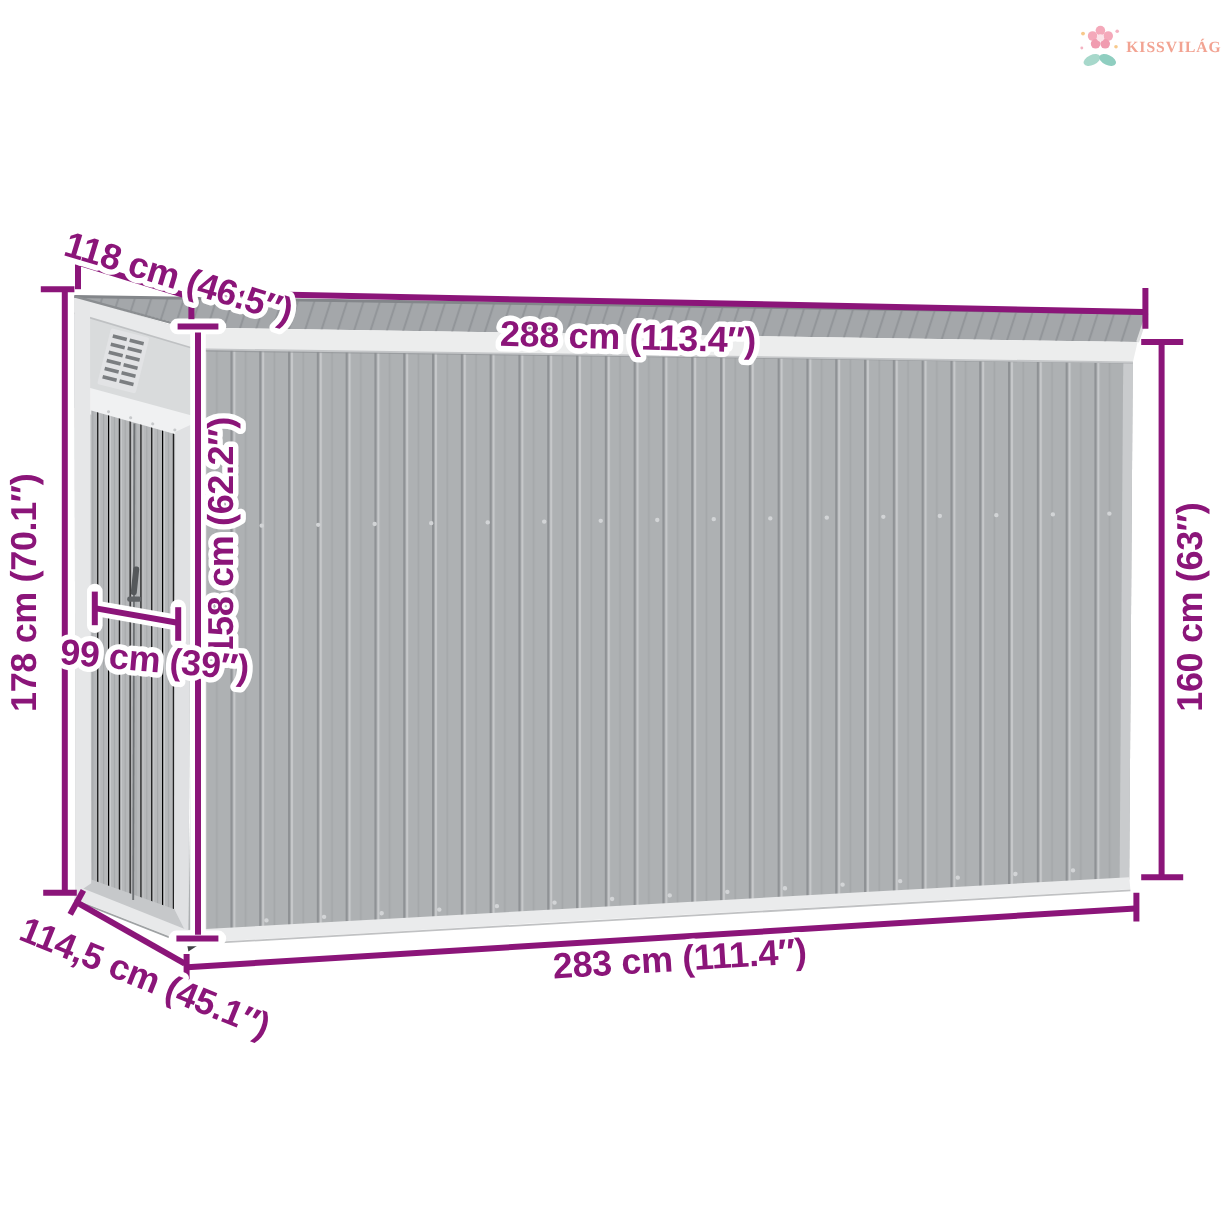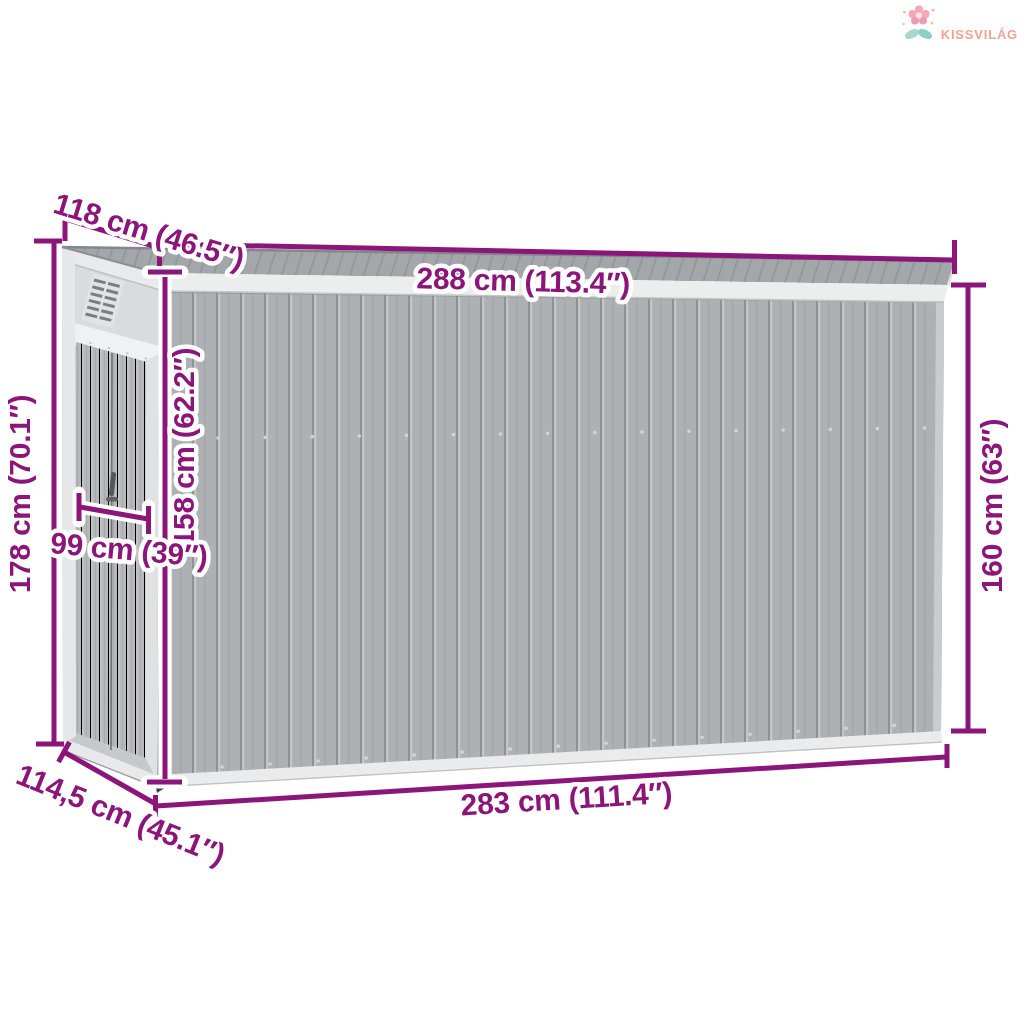--- a/index.html
+++ b/index.html
@@ -1,19 +1,19 @@
 <!DOCTYPE html>
 <html><head>
 <meta charset="utf-8">
 <style>
   html,body{margin:0;padding:0;background:#ffffff;}
   .stage{position:relative;width:1024px;height:1024px;background:#ffffff;overflow:hidden;
          font-family:"Liberation Sans","DejaVu Sans",sans-serif;}
   .diagram-svg{position:absolute;left:0;top:0;}
-  .brand{position:absolute;top:4px;right:6px;display:flex;align-items:flex-end;gap:5px;}
+  .brand{position:absolute;top:20px;right:6px;display:flex;align-items:center;gap:5px;font-family:Liberation Serif, serif;}
   .brand-name{font-size:13px;font-weight:bold;color:#F2A392;letter-spacing:.8px;}
   .dim-label{font-size:30px;font-weight:bold;fill:#8B1579;
              paint-order:stroke;stroke:#ffffff;stroke-width:9px;stroke-linejoin:round;
              letter-spacing:-0.3px;}
   .dim-line{stroke:#8B1579;stroke-width:5;fill:none;stroke-linecap:butt;}
   .halo{stroke:#ffffff;stroke-width:13;fill:none;stroke-linecap:round;}
 </style>
 </head>
 <body>
 

